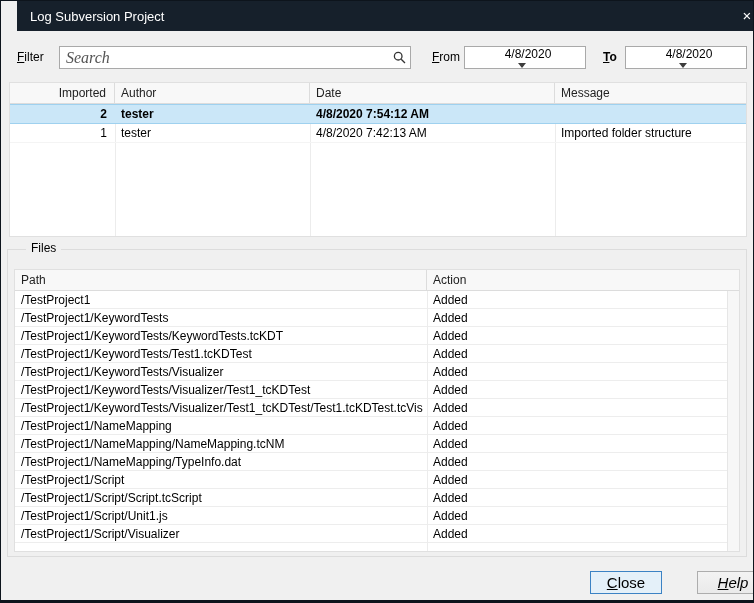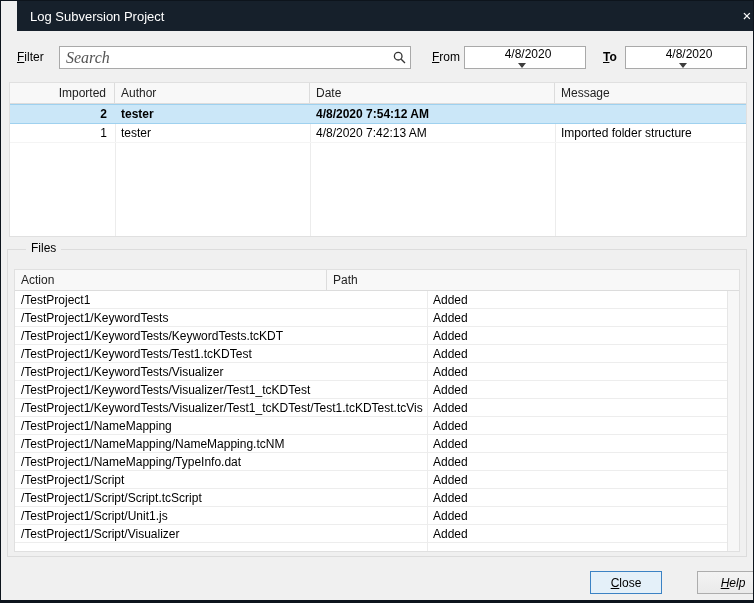--- a/index.html
+++ b/index.html
@@ -95,21 +95,21 @@
   .frow{ display:flex; height:18px; line-height:18px; border-bottom:1px solid #ededed; }
   .fcell{ padding-left:6px; overflow:hidden; white-space:nowrap; }
   .files-scroll{
     position:absolute; right:0; top:21px; bottom:0; width:12px;
     background:#f7f7f7; border-left:1px solid #e6e6e6;
   }
 
   
   .btn{
     position:absolute; top:570px; width:72px; height:23px;
-    font-family:"Liberation Sans", sans-serif; font-size:12px;
+    font-family:"Liberation Sans", sans-serif; font-size:15px;
     border:1px solid #adadad; background:linear-gradient(#f3f3f3,#eaeaea);
     cursor:pointer;
   }
   .btn.default{ border:1px solid #3b82c4; background:#e4f0f9; }
   #close-button{ left:589px; }
   #help-button{ left:696px;font-style:italic; }
 </style>
 </head>
 <body>
 
@@ -167,22 +167,22 @@
           <div class="rcell c-date">4/8/2020 7:42:13 AM</div>
           <div class="rcell c-message">Imported folder structure</div>
         </div>
       </div>
   </div>
 
   <div class="files-group">
     <span class="files-legend">Files</span>
     <div class="files-table">
       <div class="thead">
+          <div class="hcell f-path">Path</div>
           <div class="hcell f-action">Action</div>
-          <div class="hcell f-path">Path</div>
         </div>
       <div class="vline" style="left:412px;"></div>
       <div>
           <div class="frow">
             <div class="fcell f-path">/TestProject1</div>
             <div class="fcell f-action">Added</div>
           </div>
           <div class="frow">
             <div class="fcell f-path">/TestProject1/KeywordTests</div>
             <div class="fcell f-action">Added</div>

